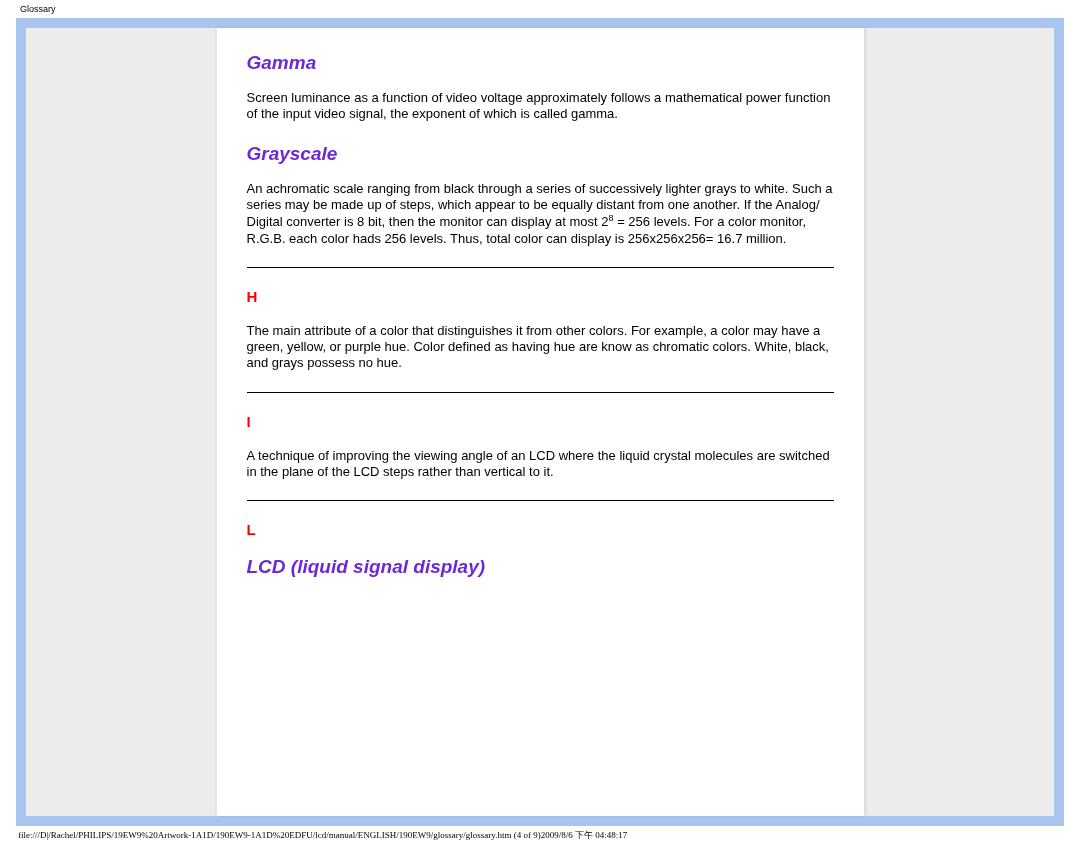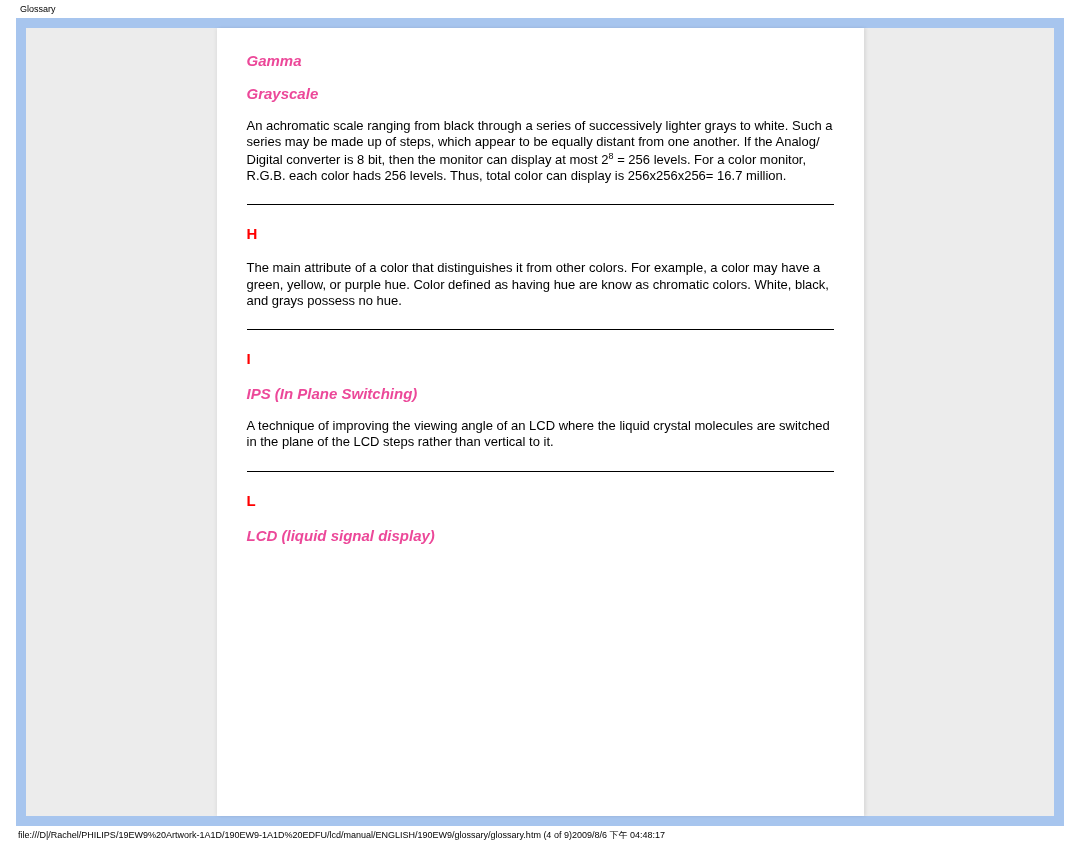--- a/index.html
+++ b/index.html
@@ -42,22 +42,22 @@
     background: #ffffff;
     width: 647px;
     height: 100%;
     padding: 20px 30px 0 30px;
     position: relative;
     box-shadow: 2px 0 3px rgba(0,0,0,0.08), -2px 0 3px rgba(0,0,0,0.04);
   }
   .term-title {
     font-weight: bold;
     font-style: italic;
-    font-size: 15px;
-    color: #ec4899;
+    font-size: 19px;
+    color: #6d28d9;
     margin-bottom: 16px;
     margin-top: 4px;
   }
   .body-text {
     font-size: 13px;
     line-height: 1.25;
     color: #000;
     margin-bottom: 20px;
   }
   .sup {
@@ -76,47 +76,48 @@
     margin-bottom: 18px;
     margin-top: 4px;
   }
   .footer-path {
     position: absolute;
     bottom: 6px;
     left: 18px;
     font-size: 9px;
     color: #000;
     white-space: nowrap;
+    font-family: Liberation Serif, serif;
   }
 </style>
 </head>
 <body>
 
 <div class="header-label">Glossary</div>
 
 <div class="outer-frame">
   <div class="gray-band">
     <div class="white-page">
 
       <div class="term-title">Gamma</div>
+      <div class="body-text">Screen luminance as a function of video voltage approximately follows a mathematical power function of the input video signal, the exponent of which is called gamma.</div>
 
       <div class="term-title">Grayscale</div>
       <div class="body-text">
         <span>An achromatic scale ranging from black through a series of successively lighter grays to white. Such a series may be made up of steps, which appear to be equally distant from one another. If the Analog/ Digital converter is 8 bit, then the monitor can display at most 2</span><span class="sup">8</span><span> = 256 levels. For a color monitor, R.G.B. each color hads 256 levels. Thus, total color can display is 256x256x256= 16.7 million.</span>
       </div>
 
       <hr class="sep">
 
       <div class="letter-head">H</div>
       <div class="body-text">The main attribute of a color that distinguishes it from other colors. For example, a color may have a green, yellow, or purple hue. Color defined as having hue are know as chromatic colors. White, black, and grays possess no hue.</div>
 
       <hr class="sep">
 
       <div class="letter-head">I</div>
-      <div class="term-title">IPS (In Plane Switching)</div>
       <div class="body-text">A technique of improving the viewing angle of an LCD where the liquid crystal molecules are switched in the plane of the LCD steps rather than vertical to it.</div>
 
       <hr class="sep">
 
       <div class="letter-head">L</div>
       <div class="term-title">LCD (liquid signal display)</div>
 
     </div>
   </div>
 </div>

